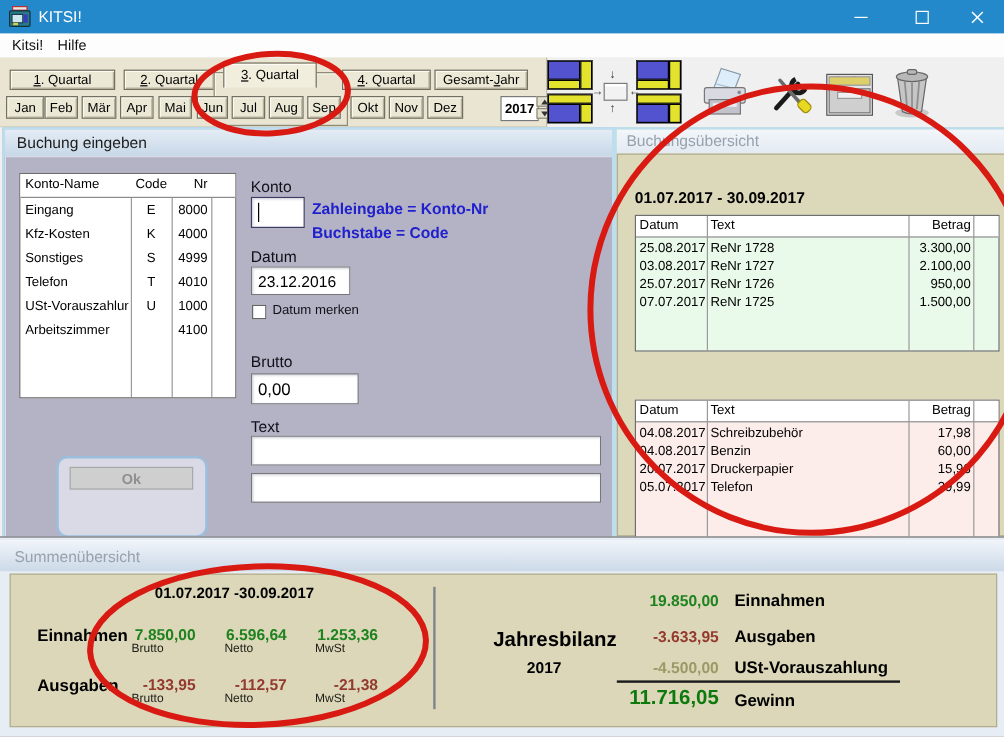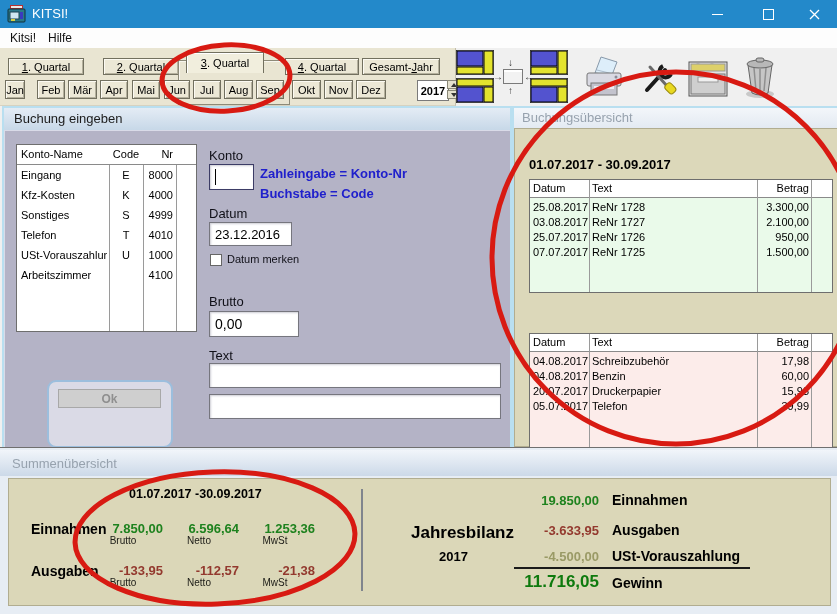--- a/index.html
+++ b/index.html
@@ -134,38 +134,38 @@
     </div>
   </div>
 
   <div class="menubar">
     <span class="menuitem" style="left:6px">Kitsi!</span>
     <span class="menuitem" style="left:44px">Hilfe</span>
   </div>
 
   <div class="toolrow">
     <div class="periodpanel">
-      <div class="btn3d" style="left:8px;top:10px;width:76px;height:17px">
+      <div class="btn3d" style="left:8px;top:10px;width:88px;height:17px">
         <span><span class="u">1</span><span>. Quartal</span></span>
       </div>
       <div class="btn3d" style="left:103px;top:10px;width:76px;height:17px">
         <span><span class="u">2</span><span>. Quartal</span></span>
       </div>
       <div class="q3frame"></div>
       <div class="q3tab">
         <span><span class="u">3</span><span>. Quartal</span></span>
       </div>
       <div class="btn3d" style="left:285px;top:10px;width:74px;height:17px">
         <span><span class="u">4</span><span>. Quartal</span></span>
       </div>
       <div class="btn3d" style="left:362px;top:10px;width:78px;height:17px">
         <span><span>Gesamt-</span><span class="u">J</span><span>ahr</span></span>
       </div>
 
-      <div class="btn3d" style="left:5px;top:32px;width:20px;height:19px">Jan</div>
+      <div class="btn3d" style="left:5px;top:32px;width:32px;height:19px">Jan</div>
       <div class="btn3d" style="left:37px;top:32px;width:28px;height:19px">Feb</div>
       <div class="btn3d" style="left:68px;top:32px;width:29px;height:19px">Mär</div>
       <div class="btn3d" style="left:100px;top:32px;width:28px;height:19px">Apr</div>
       <div class="btn3d" style="left:132px;top:32px;width:28px;height:19px">Mai</div>
       <div class="btn3d" style="left:164px;top:32px;width:26px;height:19px">Jun</div>
       <div class="btn3d" style="left:193px;top:32px;width:28px;height:19px">Jul</div>
       <div class="btn3d" style="left:224px;top:32px;width:29px;height:19px">Aug</div>
       <div class="btn3d" style="left:256px;top:32px;width:28px;height:19px">Sep</div>
       <div class="btn3d" style="left:292px;top:32px;width:29px;height:19px">Okt</div>
       <div class="btn3d" style="left:324px;top:32px;width:29px;height:19px">Nov</div>

